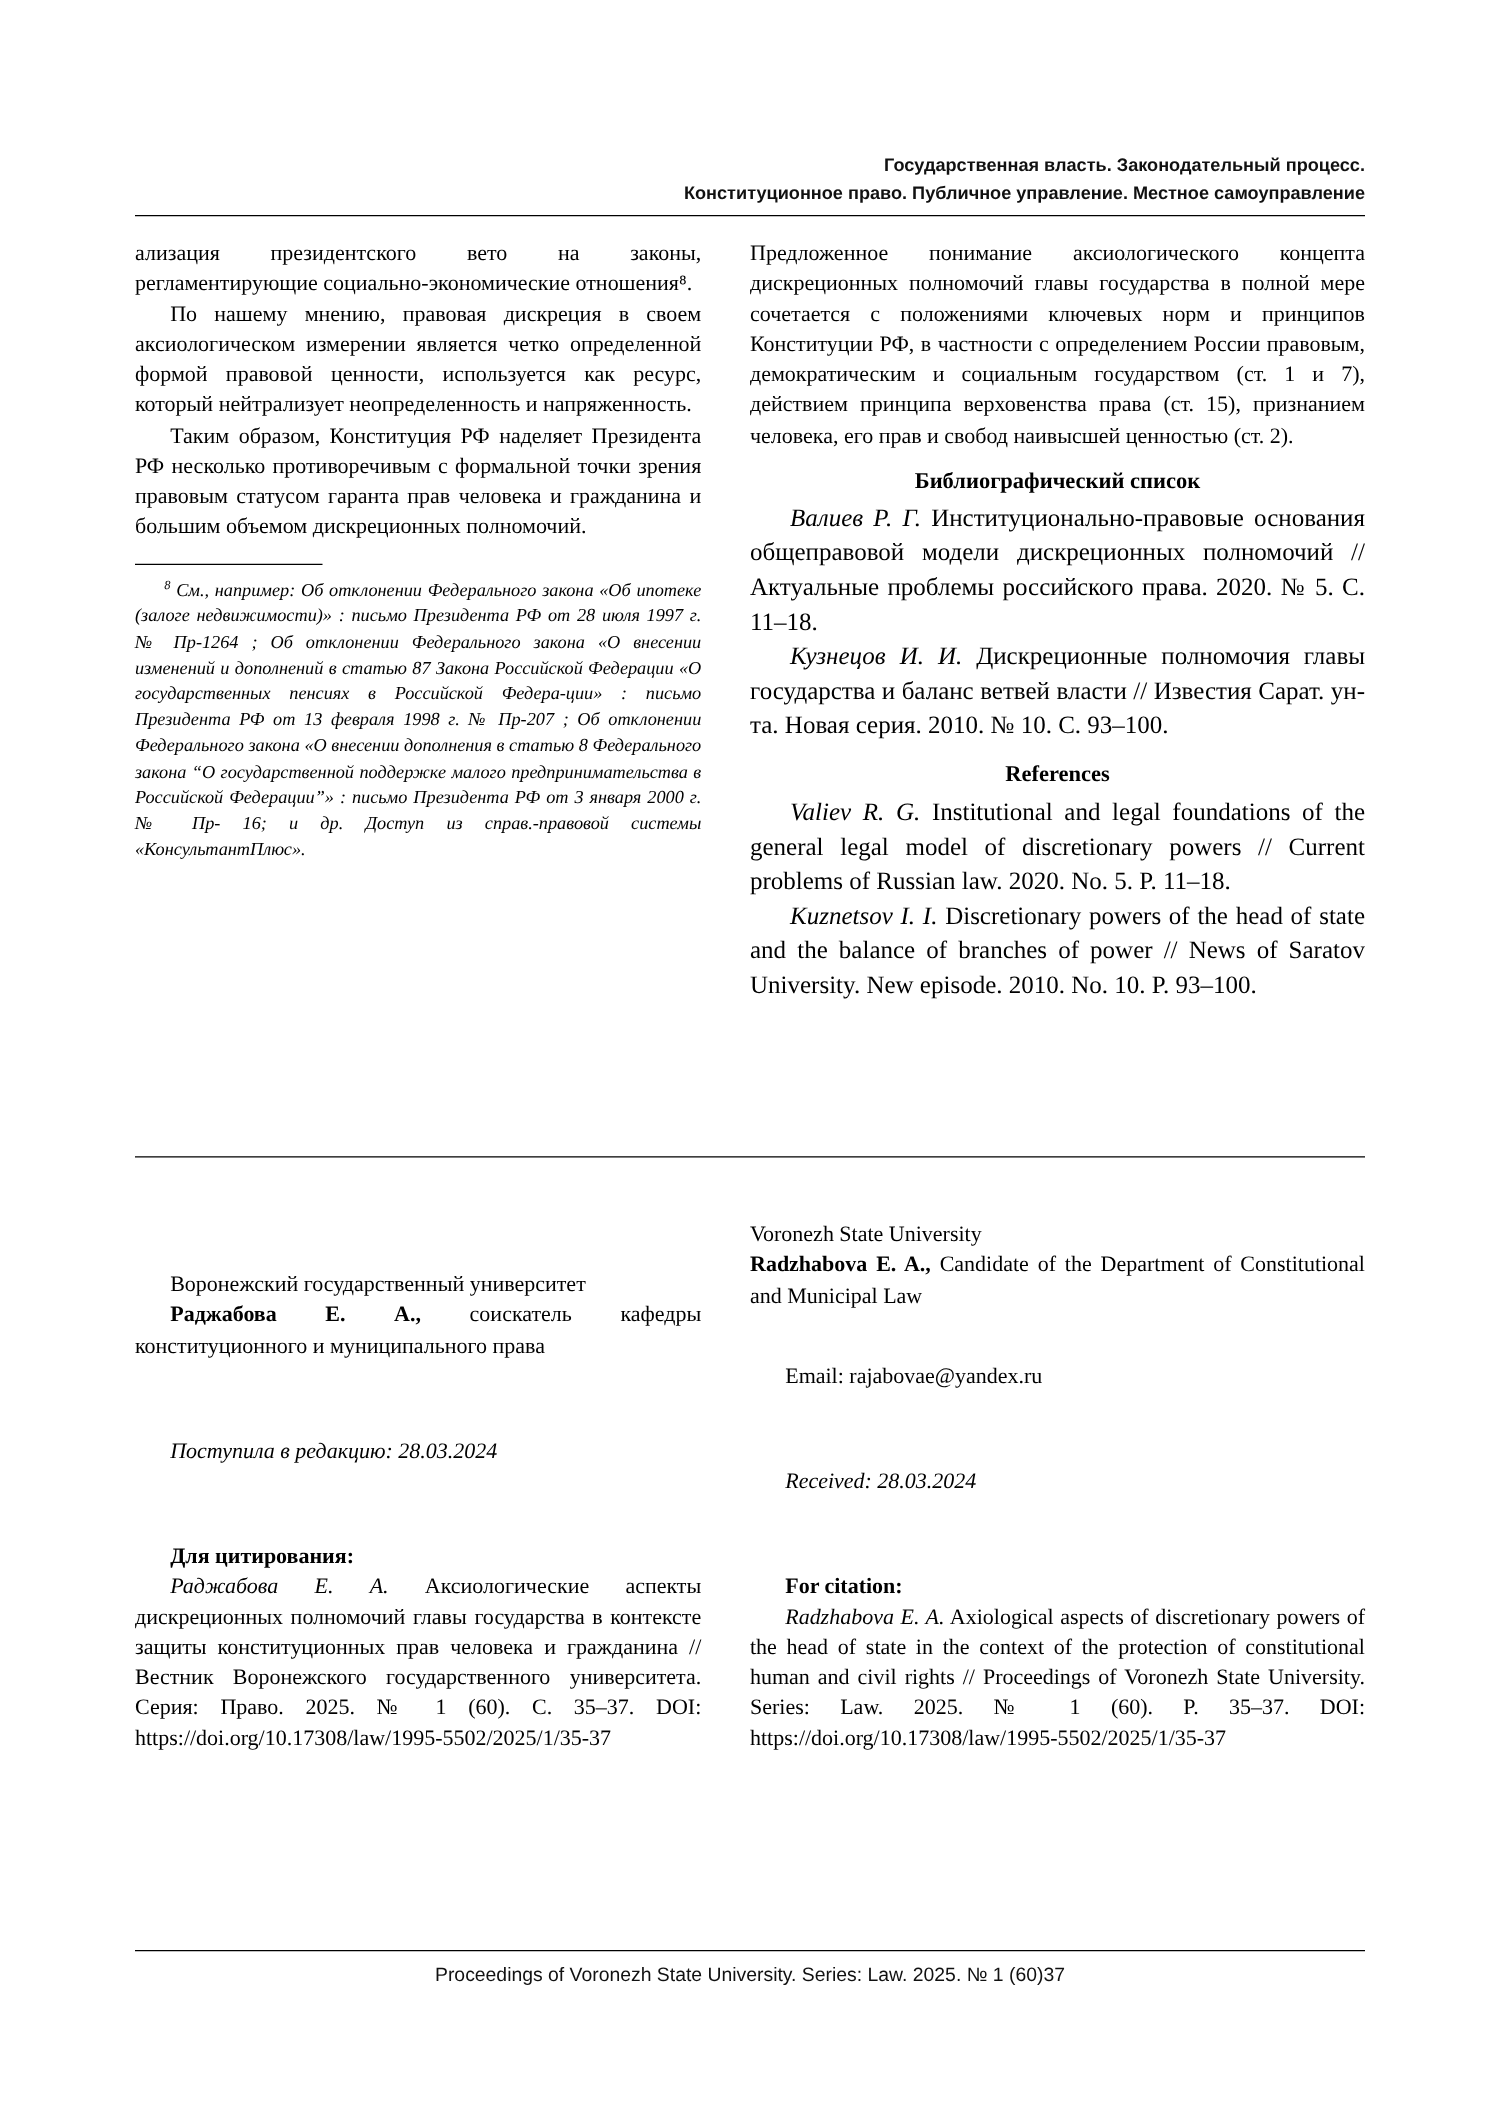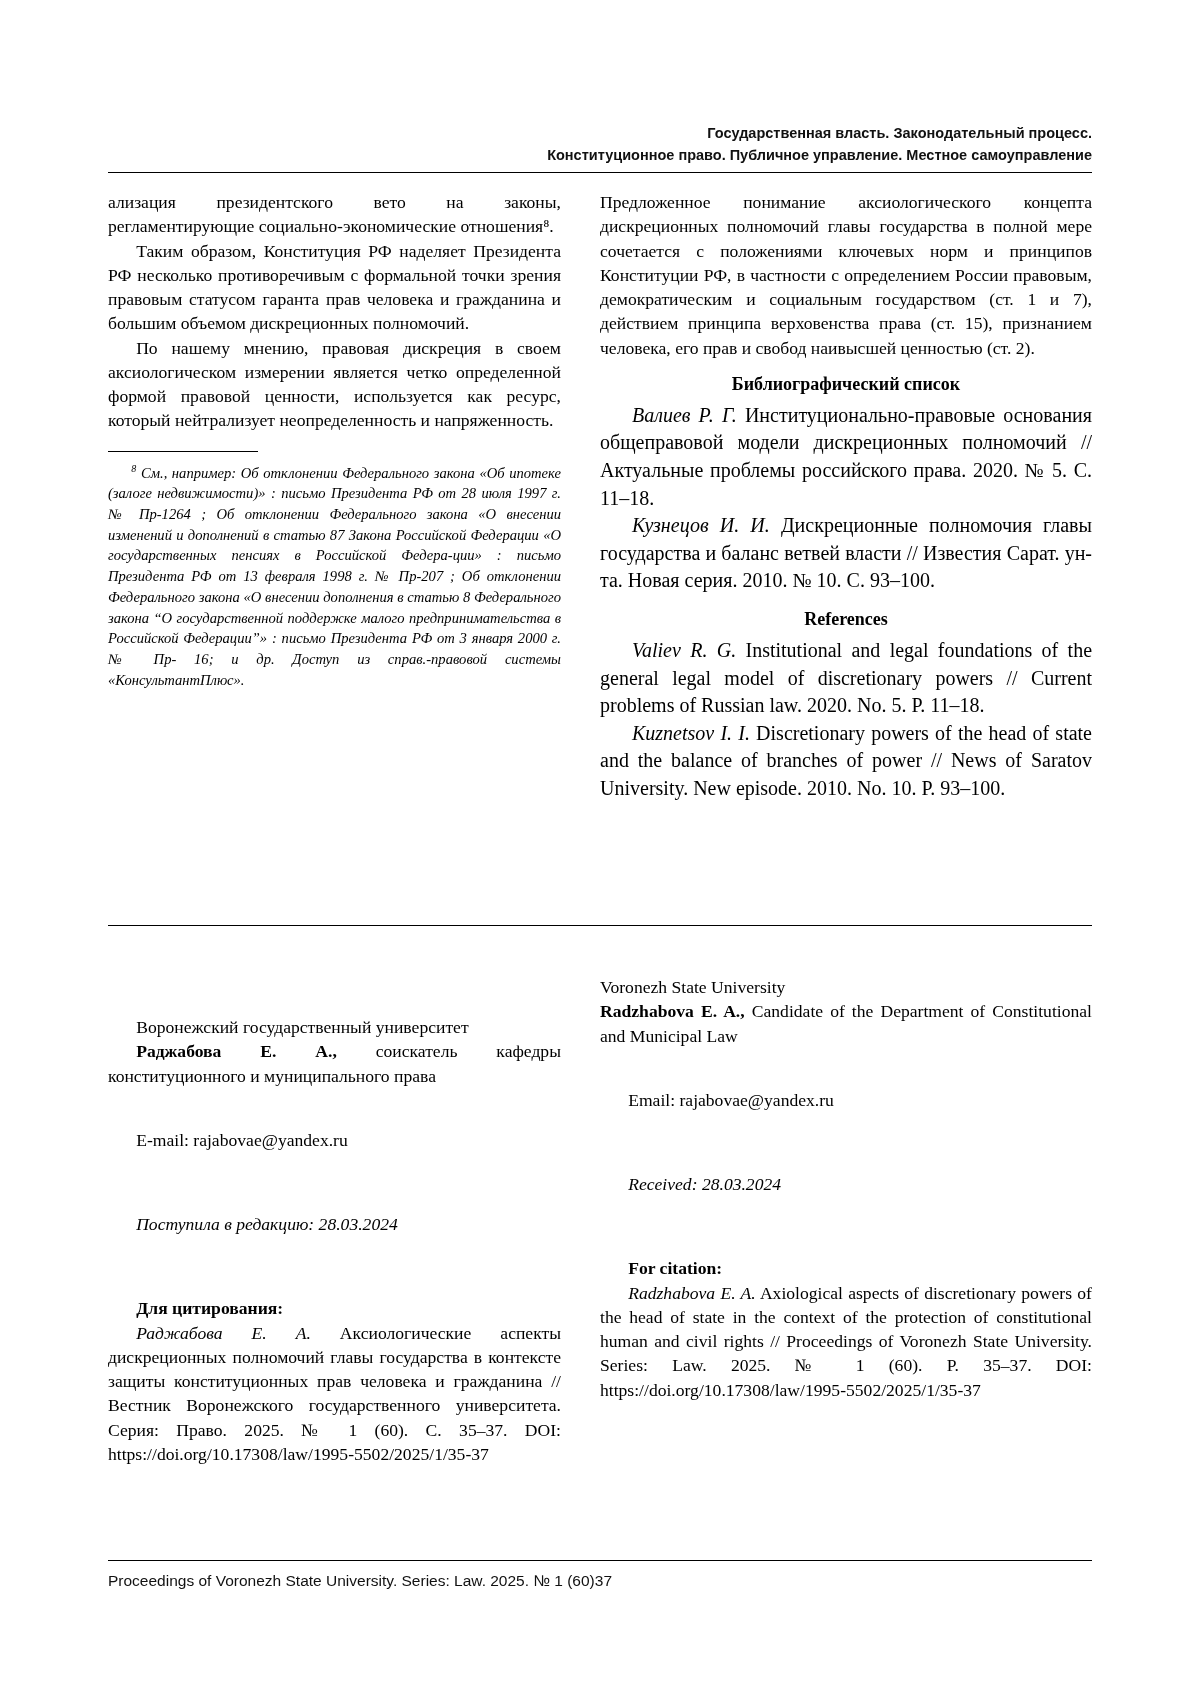--- a/index.html
+++ b/index.html
@@ -132,42 +132,42 @@
     width: 984px;
     height: 1px;
     background: #000;
   }
   .footer {
     position: absolute;
     left: 108px;
     top: 1572px;
     width: 984px;
     display: flex;
-    justify-content: flex-start;
+    justify-content: center;
     align-items: baseline;
     font-family: "Liberation Sans", sans-serif;
     font-size: 15.5px;
     color: #111;
   }
 </style>
 </head>
 <body>
 
 <div class="page">
 
   <div class="running-head">
     <div>Государственная власть. Законодательный процесс.</div>
     <div>Конституционное право.  Публичное управление. Местное самоуправление</div>
   </div>
   <div class="rule-top"></div>
 
   <div class="col-left">
     <p>ализация президентского вето на законы, регламентирующие социально-экономические отношения⁸.</p>
+    <p class="indent">По нашему мнению, правовая дискреция в своем аксиологическом измерении является четко определенной формой правовой ценности, используется как ресурс, который нейтрализует неопределенность и напряженность.</p>
     <p class="indent">Таким образом, Конституция РФ наделяет Президента РФ несколько противоречивым с формальной точки зрения правовым статусом гаранта прав человека и гражданина и большим объемом дискреционных полномочий.</p>
-    <p class="indent">По нашему мнению, правовая дискреция в своем аксиологическом измерении является четко определенной формой правовой ценности, используется как ресурс, который нейтрализует неопределенность и напряженность.</p>
 
     <div class="rule-note"></div>
     <p class="footnote"><sup>8</sup> <span>См., например: Об отклонении Федерального закона «Об ипотеке (залоге недвижимости)» : письмо Президента РФ от 28 июля 1997 г. № Пр-1264 ; Об отклонении Федерального закона «О внесении изменений и дополнений в статью 87 Закона Российской Федерации «О государственных пенсиях в Российской Федера-ции» : письмо Президента РФ от 13 февраля 1998 г. № Пр-207 ; Об отклонении Федерального закона «О внесении дополнения в статью 8 Федерального закона “О государственной поддержке малого предпринимательства в Российской Федерации”» : письмо Президента РФ от 3 января 2000 г. № Пр- 16; и др. Доступ из справ.-правовой системы «КонсультантПлюс».</span></p>
   </div>
 
   <div class="col-right">
     <p>Предложенное понимание аксиологического концепта дискреционных полномочий главы государства в полной мере сочетается с положениями ключевых норм и принципов Конституции РФ, в частности с определением России правовым, демократическим и социальным государством (ст. 1 и 7), действием принципа верховенства права (ст. 15), признанием человека, его прав и свобод наивысшей ценностью (ст. 2).</p>
 
     <div class="section-head">Библиографический список</div>
 
@@ -178,21 +178,20 @@
 
     <p class="ref-entry"><span class="ital">Valiev R. G.</span> <span>Institutional and legal foundations of the general legal model of discretionary powers // Current problems of Russian law. 2020. No. 5. P. 11–18.</span></p>
     <p class="ref-entry"><span class="ital">Kuznetsov I. I.</span> <span>Discretionary powers of the head of state and the balance of branches of power // News of Saratov University. New episode. 2010. No. 10. P. 93–100.</span></p>
   </div>
 
   <div class="rule-mid"></div>
 
   <div class="foot-left">
     <p class="aff-indent">Воронежский государственный университет</p>
     <p><span class="bold" style="margin-left:1.6em">Раджабова Е. А.,</span> <span>соискатель кафедры конституционного и муниципального права</span></p>
-    <p class="aff-indent">E-mail: rajabovae@yandex.ru</p>
     <div class="gap"></div>
     <p class="aff-indent ital">Поступила в редакцию: 28.03.2024</p>
     <div class="gap"></div>
     <p class="aff-indent bold">Для цитирования:</p>
     <p><span class="ital" style="margin-left:1.6em">Раджабова Е. А.</span> <span>Аксиологические аспекты дискреционных полномочий главы государства в контексте защиты конституционных прав человека и гражданина // Вестник Воронежского государственного университета. Серия: Право. 2025. № 1 (60). C. 35–37. DOI: https://doi.org/10.17308/law/1995-5502/2025/1/35-37</span></p>
   </div>
 
   <div class="foot-right">
     <p>Voronezh State University</p>
     <p><span class="bold">Radzhabova E. A.,</span> <span>Candidate of the Department of Constitutional and Municipal Law</span></p>

